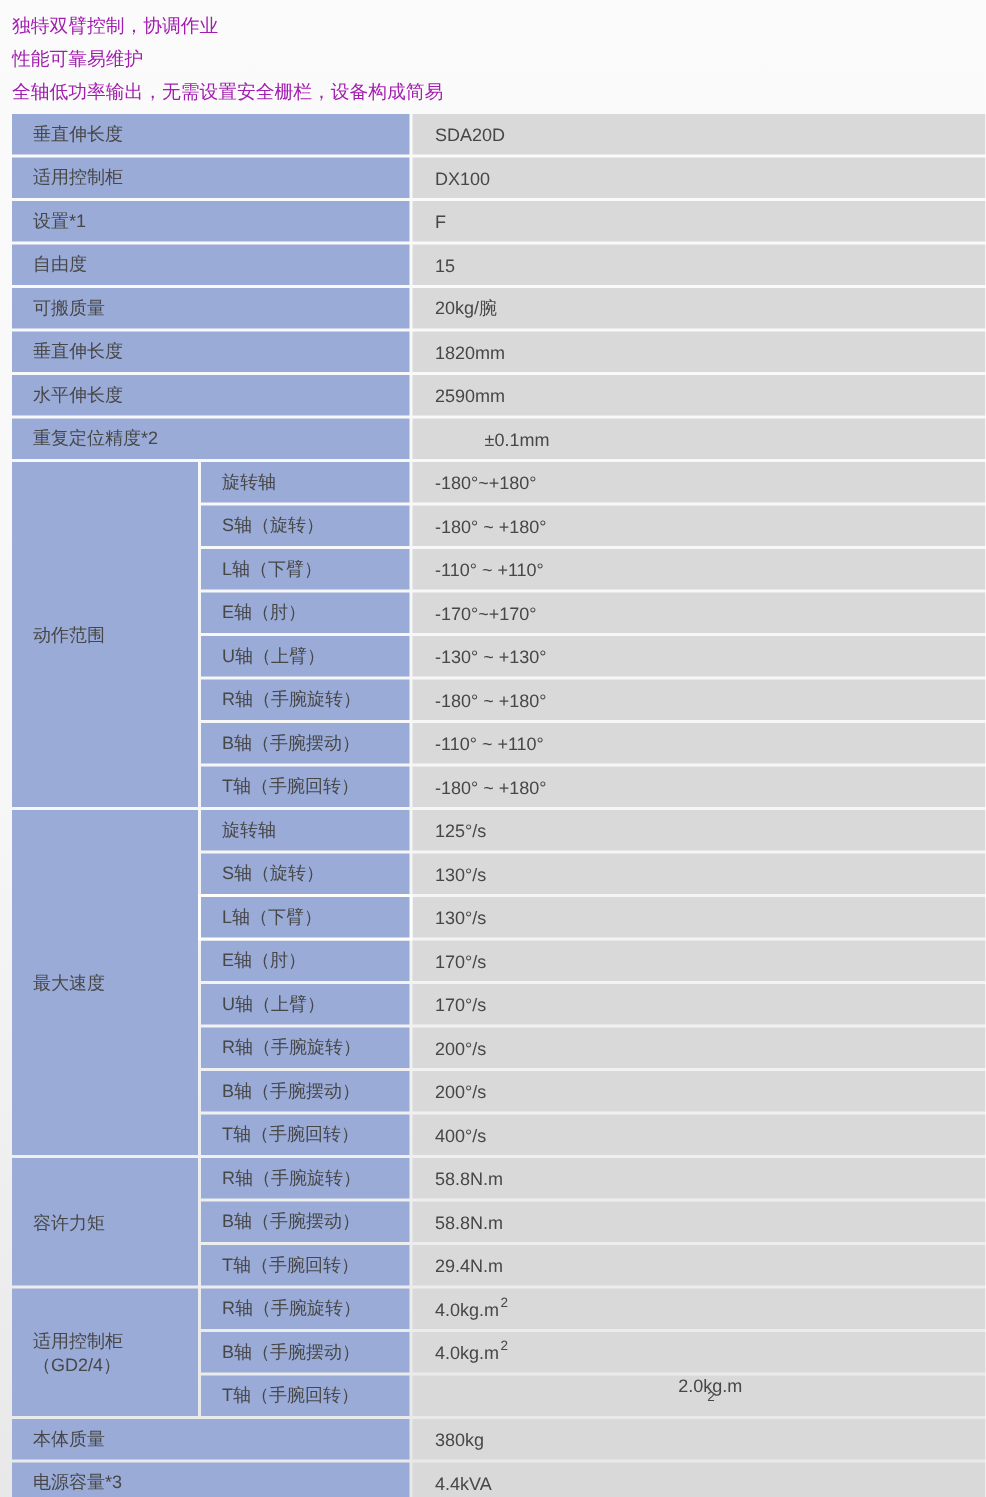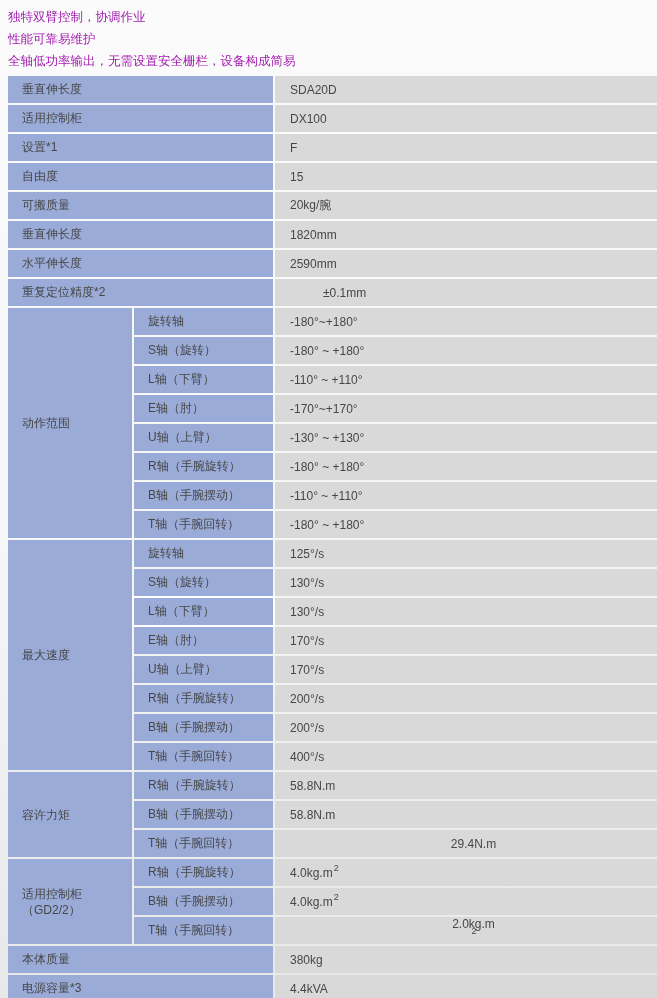--- a/index.html
+++ b/index.html
@@ -178,26 +178,26 @@
       </div>
       <div class="cell cell-axis" style="grid-row: 25;">R轴（手腕旋转）</div>
       <div class="cell cell-value" style="grid-row: 25;">
         <span>58.8N.m</span>
       </div>
       <div class="cell cell-axis" style="grid-row: 26;">B轴（手腕摆动）</div>
       <div class="cell cell-value" style="grid-row: 26;">
         <span>58.8N.m</span>
       </div>
       <div class="cell cell-axis" style="grid-row: 27;">T轴（手腕回转）</div>
-      <div class="cell cell-value" style="grid-row: 27; justify-content: center;">
+      <div class="cell cell-value" style="grid-row: 27;">
         <span>29.4N.m</span>
       </div>
       <div class="cell cell-group-label" style="grid-row: 28 / 31;">
         <div>适用控制柜</div>
-        <div>（GD2/2）</div>
+        <div>（GD2/4）</div>
       </div>
       <div class="cell cell-axis" style="grid-row: 28;">R轴（手腕旋转）</div>
       <div class="cell cell-value" style="grid-row: 28;">
         <span>4.0kg.m</span>
         <span class="sup">2</span>
       </div>
       <div class="cell cell-axis" style="grid-row: 29;">B轴（手腕摆动）</div>
       <div class="cell cell-value" style="grid-row: 29;">
         <span>4.0kg.m</span>
         <span class="sup">2</span>

